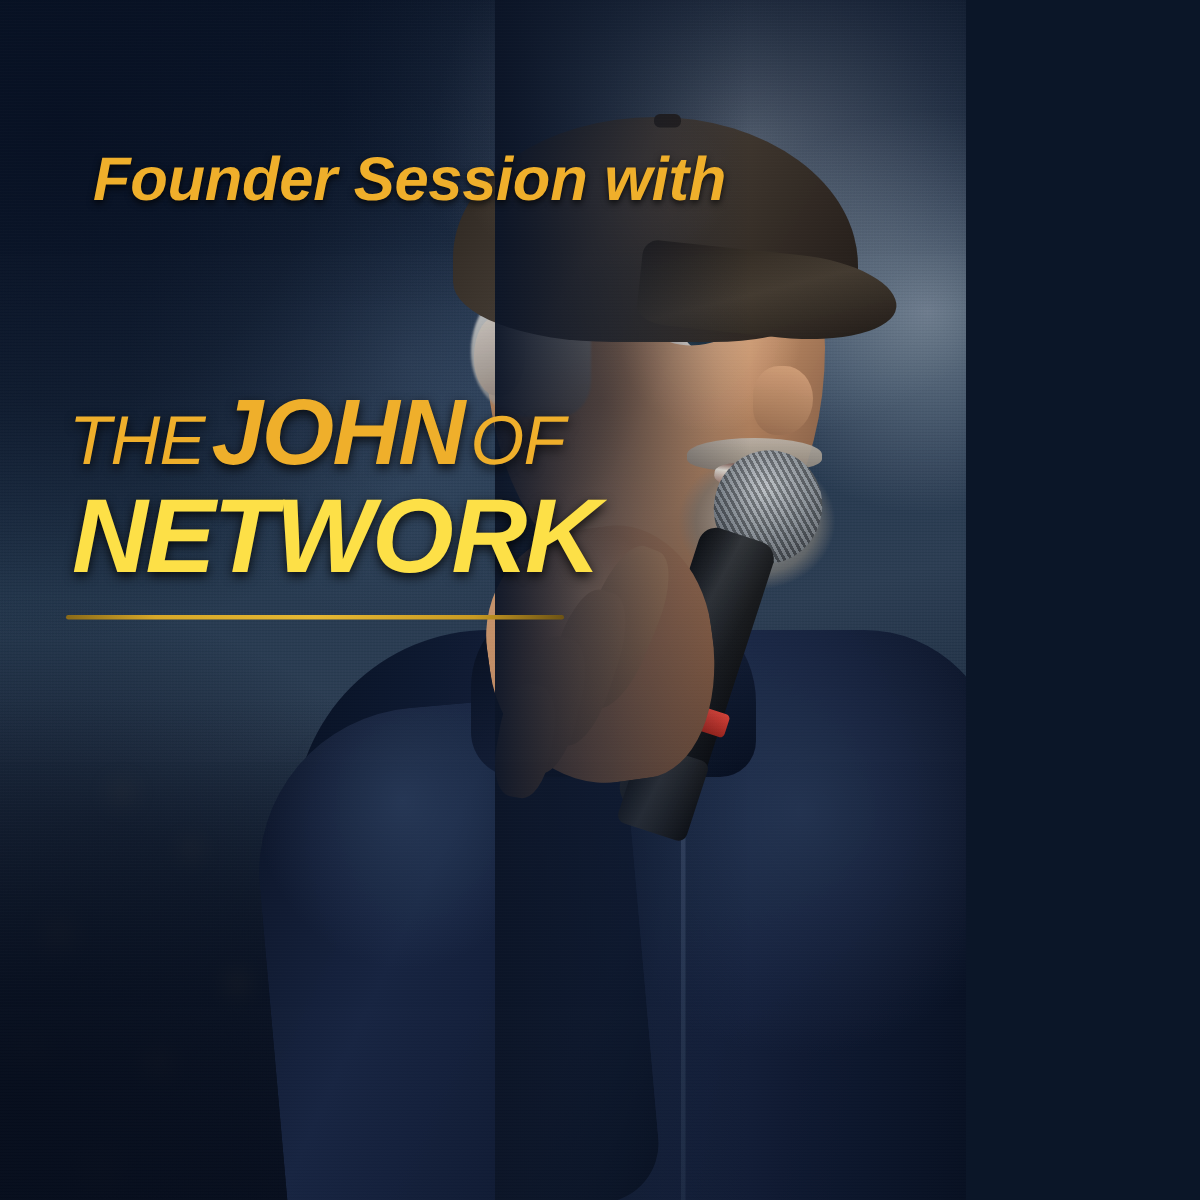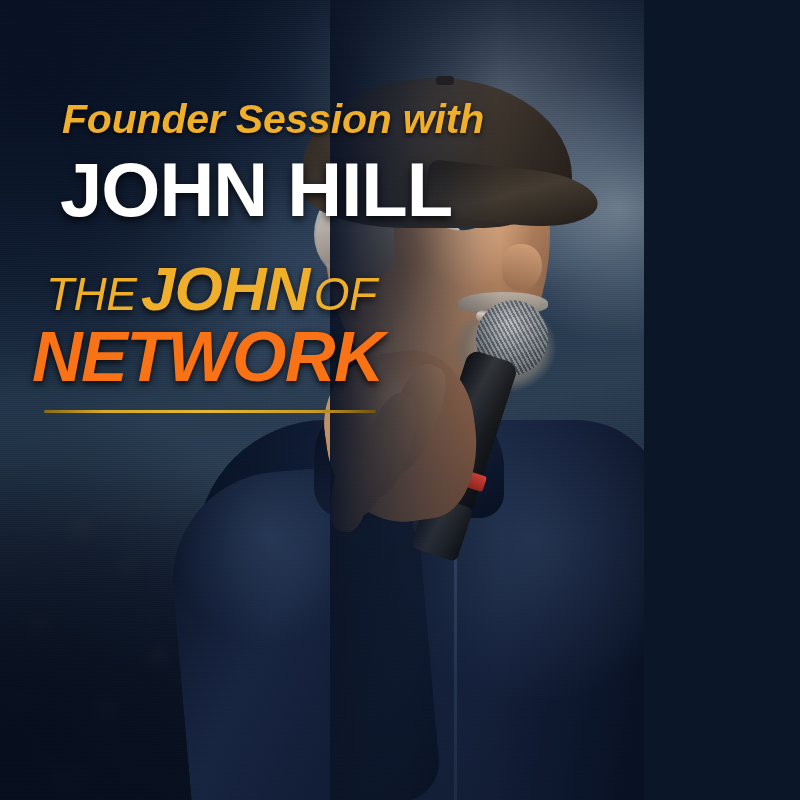--- a/index.html
+++ b/index.html
@@ -216,22 +216,22 @@
     text-shadow:0 3px 8px rgba(0,0,0,.80);
   }
   .line-a{
     position:absolute;left:46px;top:258px;
     white-space:nowrap;font-style:italic;color:#EFAF2B;
     text-shadow:0 3px 7px rgba(0,0,0,.78);line-height:1;
   }
   .line-a .sm{font-size:46px;font-weight:400;letter-spacing:-.5px;}
   .line-a .lg{font-size:62px;font-weight:700;letter-spacing:-1px;}
   .line-b{
-    position:absolute;left:32px;top:322px;
-    font-size:70px;font-weight:700;font-style:italic;color:#f97316;
+    position:absolute;left:48px;top:322px;
+    font-size:70px;font-weight:700;font-style:italic;color:#fde047;
     letter-spacing:-1.5px;white-space:nowrap;line-height:1;
     text-shadow:0 3px 7px rgba(0,0,0,.78);
   }
   .rule{
     position:absolute;left:44px;top:410px;width:332px;height:3px;
     background:linear-gradient(90deg,#8a6a18 0%,#D8A828 18%,#E6B833 50%,#C99A22 82%,#6d5314 100%);
     border-radius:2px;
   }
   .tagline{
     position:absolute;left:46px;top:432px;
@@ -322,21 +322,20 @@
     <div class="finger" style="left:146px;top:456px;width:36px;height:76px;transform:rotate(10deg);"></div>
   </div>
 
   <div class="blend-left"></div>
   <div class="photo-grain"></div>
 
   <div class="copy">
 
     <div class="kicker">Founder Session with</div>
 
-    <div class="name">JOHN HILL</div>
 
     <div class="line-a">
       <span class="sm">THE</span>
       <span class="lg">JOHN</span>
       <span class="sm">OF</span>
     </div>
 
     <div class="line-b">NETWORK</div>
 
     <div class="rule"></div>

